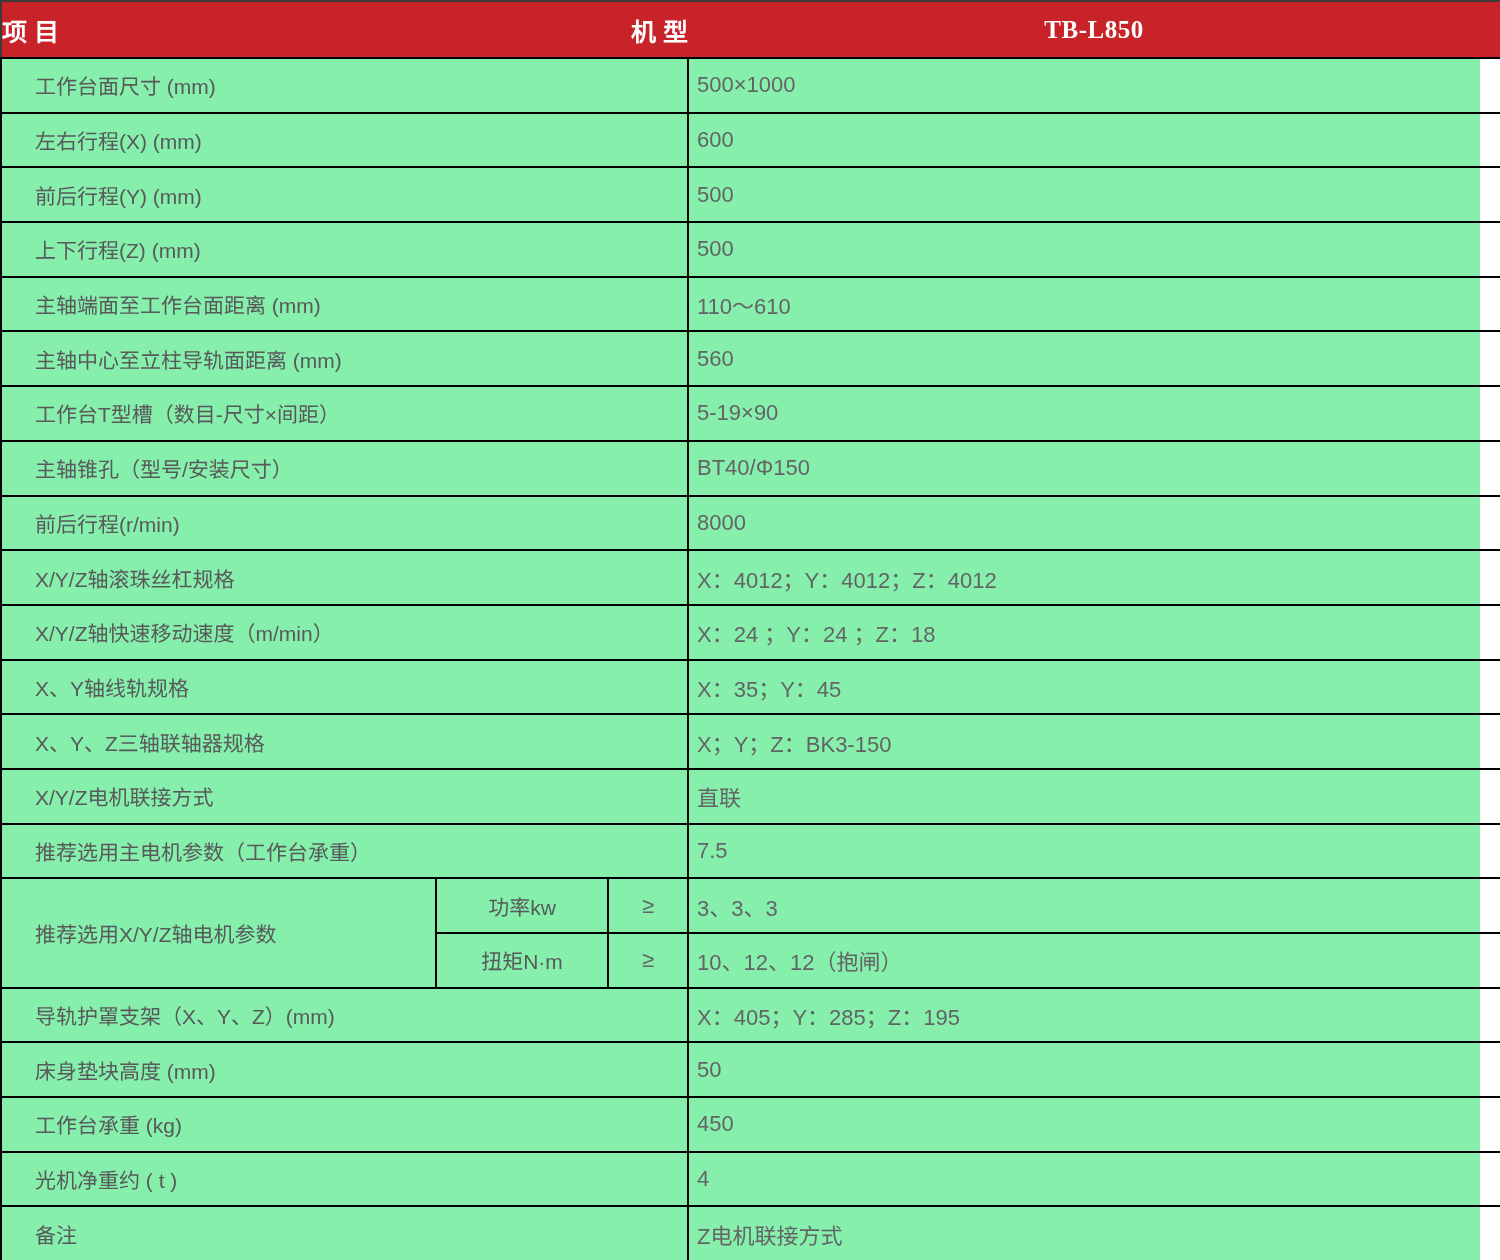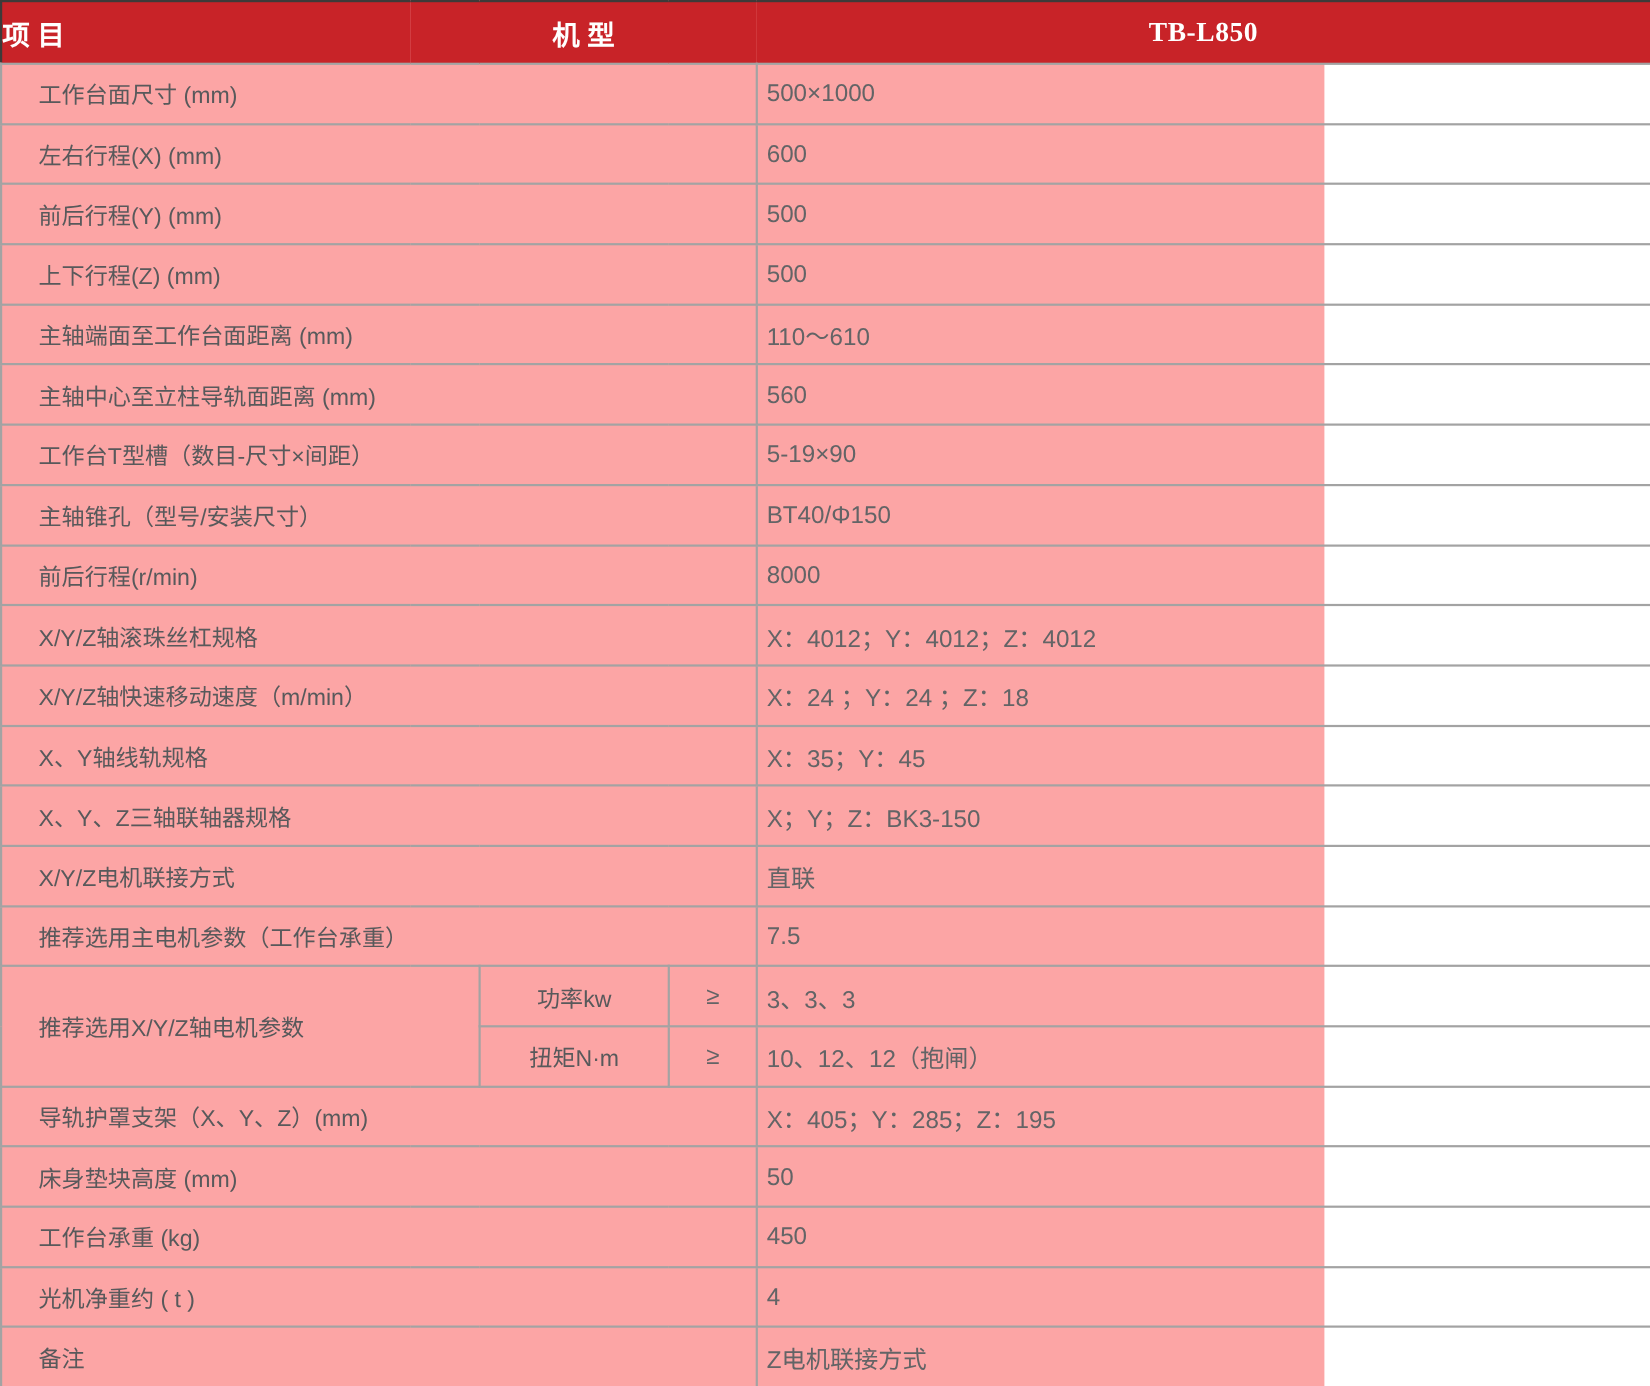--- a/index.html
+++ b/index.html
@@ -2,54 +2,54 @@
 <html lang="zh-CN"><head>
 <meta charset="utf-8">
 <style>
   html, body {
     margin: 0;
     padding: 0;
     background: #ffffff;
     font-family: "Liberation Sans", "DejaVu Sans", sans-serif;
   }
   .spec-wrap {
-    width: 1204px;
+    width: 1480px;
     height: 1260px;
     box-sizing: border-box;
-    background: #fca5a5;
+    background: #86efac;
   }
   table.spec {
     width: 1500px;
     height: 1260px;
     border-collapse: collapse;
     table-layout: fixed;
     border: 2px solid #3e3a39;
   }
   table.spec td {
-    border: 2px solid #a3a3a3;
+    border: 2px solid #000000;
     box-sizing: border-box;
     overflow: hidden;
     white-space: nowrap;
   }
   
   tr.hdr { height: 57px; }
   tr.hdr th {
     background: #c82328;
     color: #ffffff;
     font-weight: bold;
     font-size: 25px;
     border: none;
     padding: 0;
   }
   th.hd-item {
     text-align: left;
     padding-left: 34px;
   }
   th.hd-model {
-    text-align: center;
+    text-align: right;
     border-left: 3px solid #ffffff;
   }
   th.hd-modelval {
     border-left: 3px solid #ffffff;
     font-family: "Liberation Serif", "DejaVu Serif", serif;
     font-size: 27px;
     letter-spacing: 0.5px;
   }
   
   tr.row { height: 54.7px; }

